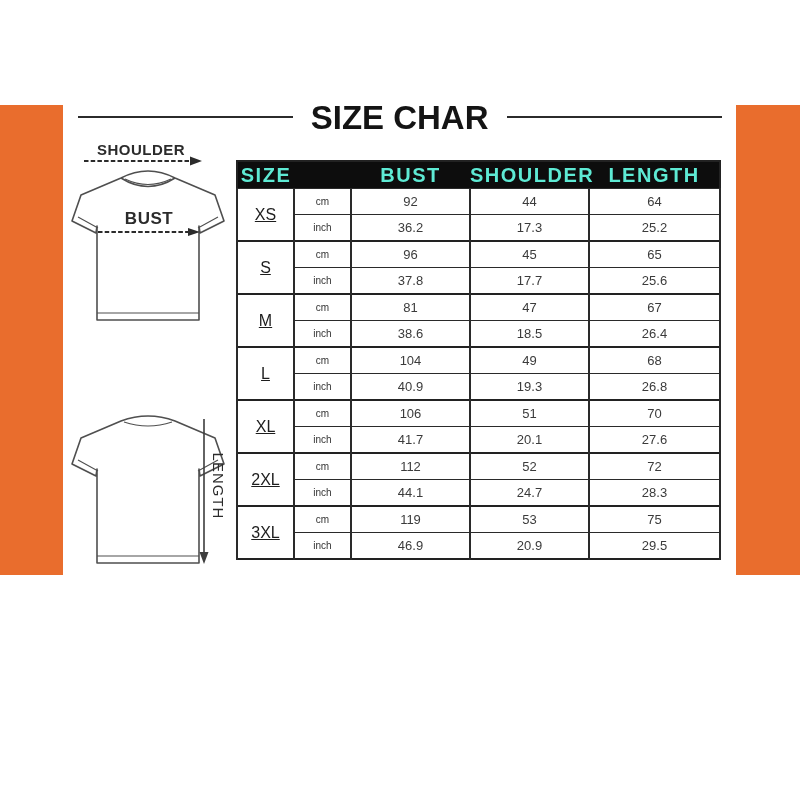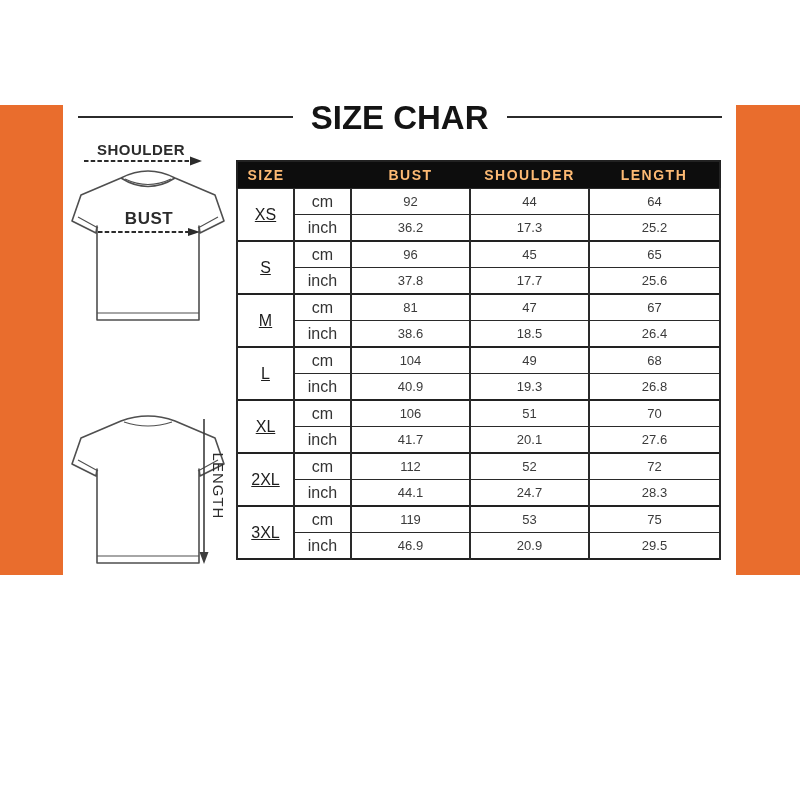--- a/index.html
+++ b/index.html
@@ -20,27 +20,27 @@
 
   
   .diagram{position:absolute;width:165px;height:195px;}
   .diagram-front{left:68px;top:138px;}
   .diagram-back{left:68px;top:388px;}
   .diagram text{fill:#2b2b2b;font-family:"Liberation Sans", sans-serif;}
 
   
   table.size-table{position:absolute;left:236px;top:160px;width:483px;border-collapse:collapse;
                    table-layout:fixed;border:2px solid #222;}
-  table.size-table thead th{background:#0d0d0d;color:#fdba74;border:0;height:26px;
-                   font-size:14px;font-weight:bold;letter-spacing:1.5px;padding:0;}
+  table.size-table thead th{background:#0d0d0d;color:#5eead4;border:0;height:26px;
+                   font-size:20px;font-weight:bold;letter-spacing:1.5px;padding:0;}
   table.size-table td{border:2px solid #2a2a2a;border-top-width:1px;border-bottom-width:1px;
                    height:25px;padding:0;text-align:center;vertical-align:middle;background:#ffffff;}
   tbody.group + tbody.group{border-top:2px solid #222;}
   td.size-cell{font-size:16px;color:#1d1d1d;letter-spacing:0px;text-decoration:underline;}
-  td.unit-cell{font-size:16px;color:#333333;}
+  td.unit-cell{font-size:10px;color:#333333;}
   td.num-cell{font-size:13px;color:#3b3b3b;}
 
   
   .disclaimer{position:absolute;left:232px;top:540px;width:512px;font-size:17px;
               line-height:21px;color:#3a3a3a;}
 </style>
 </head>
 <body>
 
 <div class="canvas">

